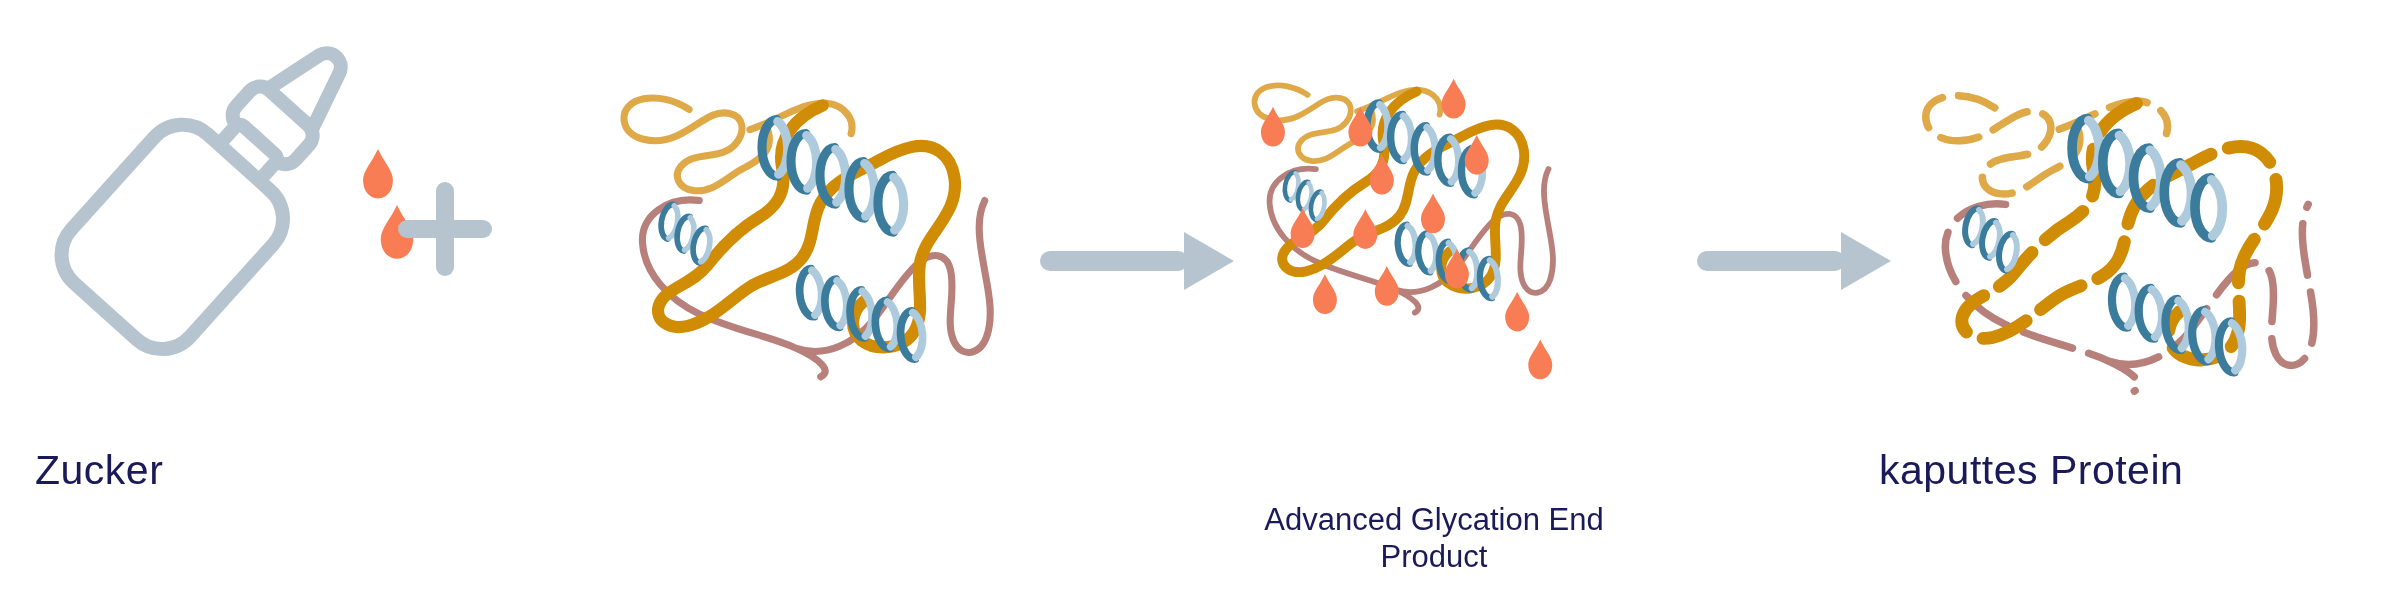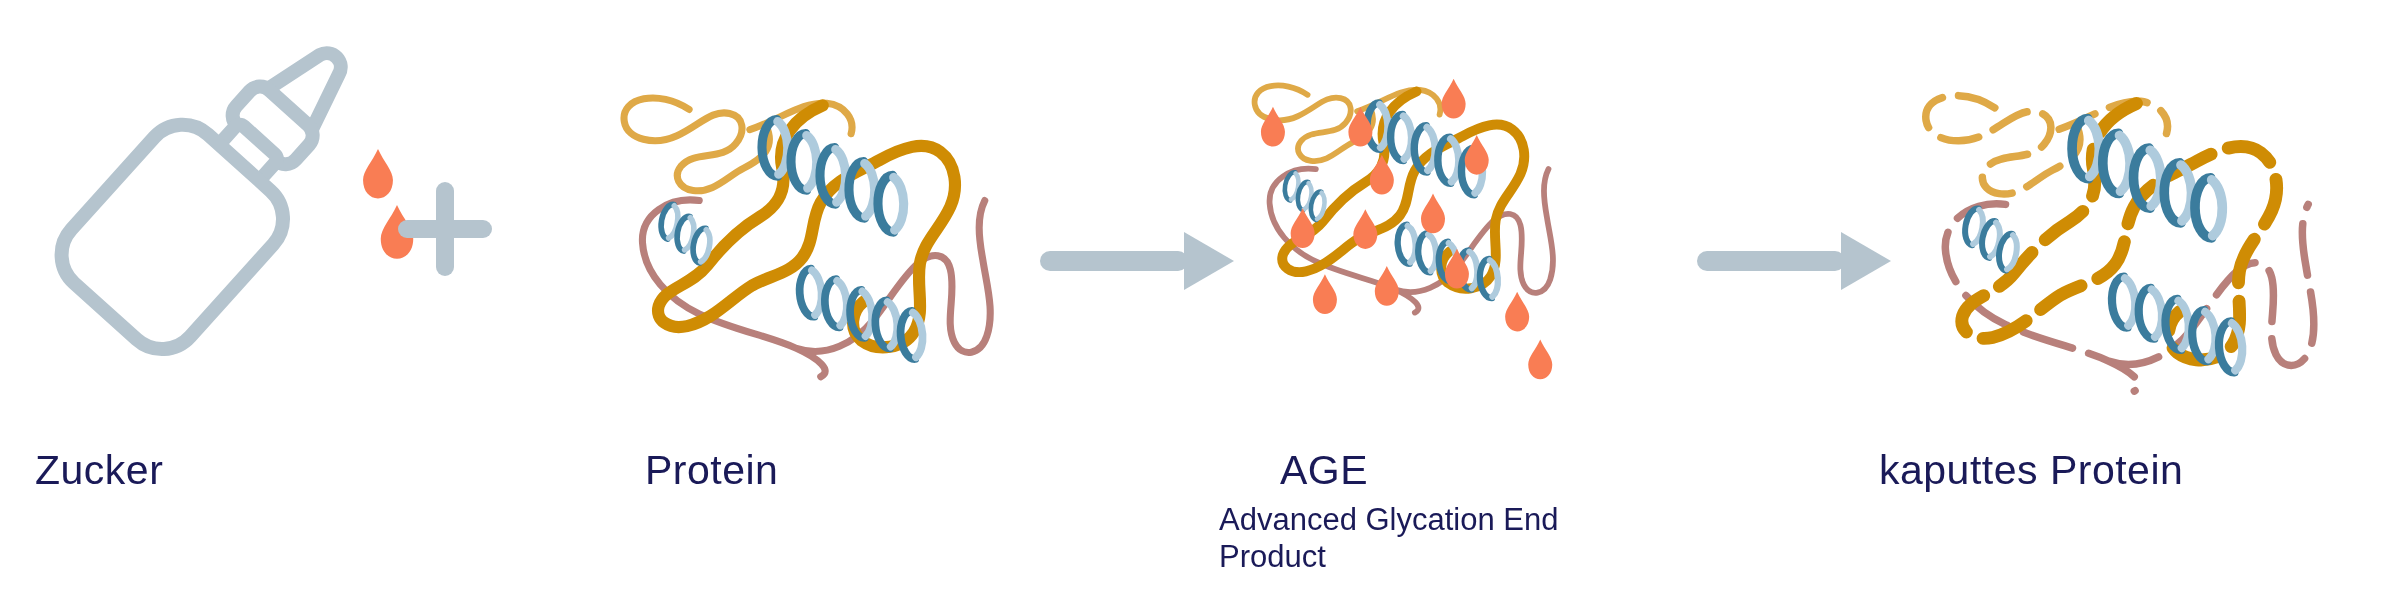--- a/index.html
+++ b/index.html
@@ -13,21 +13,21 @@
   .abs{position:absolute;}
   .fig-label{
     text-align:left;
     color:var(--label-navy,#1A1A58);
     font-size:41px;
     font-weight:500;
     line-height:1.2;
     letter-spacing:0.5px;
   }
   .fig-sublabel{
-    text-align:left;
+    text-align:center;
     color:var(--label-navy,#1A1A58);
     font-size:31px;
     font-weight:400;
     line-height:1.2;
   }
   svg{display:block;overflow:visible;}
   .strand{fill:none;stroke-linecap:round;stroke-linejoin:round;}
 </style>
 </head>
 <body style="background: rgb(255, 255, 255);">
@@ -91,21 +91,20 @@
   </svg>
 
   <div class="abs" style="left:600px;top:85px;">
     <svg width="405" height="304" viewBox="0 0 400 300">
       <use href="#strand-lightgold"></use>
       <use href="#strand-rose"></use>
       <use href="#strand-gold"></use>
       <use href="#helices"></use>
     </svg>
   </div>
-  <div class="abs fig-label" style="left:645px;top:446px;width:350px;">Protein</div>
 
   <svg class="abs" style="left:1038px;top:232px;" width="198" height="58" viewBox="0 0 198 58">
     <g style="fill:var(--steel-blue-gray)">
       <rect x="2" y="19" width="148" height="20" rx="10"></rect>
       <path d="M 146,0 L 196,29 L 146,58 Z"></path>
     </g>
   </svg>
 
   <div class="abs" style="left:1235px;top:75px;">
     <svg width="330" height="297" viewBox="0 0 400 360">
@@ -123,21 +122,20 @@
         <use href="#drop" transform="translate(82,184) scale(1.12)"></use>
         <use href="#drop" transform="translate(158,185) scale(1.12)"></use>
         <use href="#drop" transform="translate(269,233) scale(1.12)"></use>
         <use href="#drop" transform="translate(109,264) scale(1.12)"></use>
         <use href="#drop" transform="translate(184,254) scale(1.12)"></use>
         <use href="#drop" transform="translate(342,285) scale(1.12)"></use>
         <use href="#drop" transform="translate(370,343) scale(1.12)"></use>
       </g>
     </svg>
   </div>
-  <div class="abs fig-label" style="left:1280px;top:446px;width:350px;">AGE</div>
   <div class="abs fig-sublabel" style="left:1219px;top:501px;width:430px;">Advanced Glycation End Product</div>
 
   <svg class="abs" style="left:1695px;top:232px;" width="198" height="58" viewBox="0 0 198 58">
     <g style="fill:var(--steel-blue-gray)">
       <rect x="2" y="19" width="148" height="20" rx="10"></rect>
       <path d="M 146,0 L 196,29 L 146,58 Z"></path>
     </g>
   </svg>
 
   <div class="abs" style="left:1900px;top:82px;">

